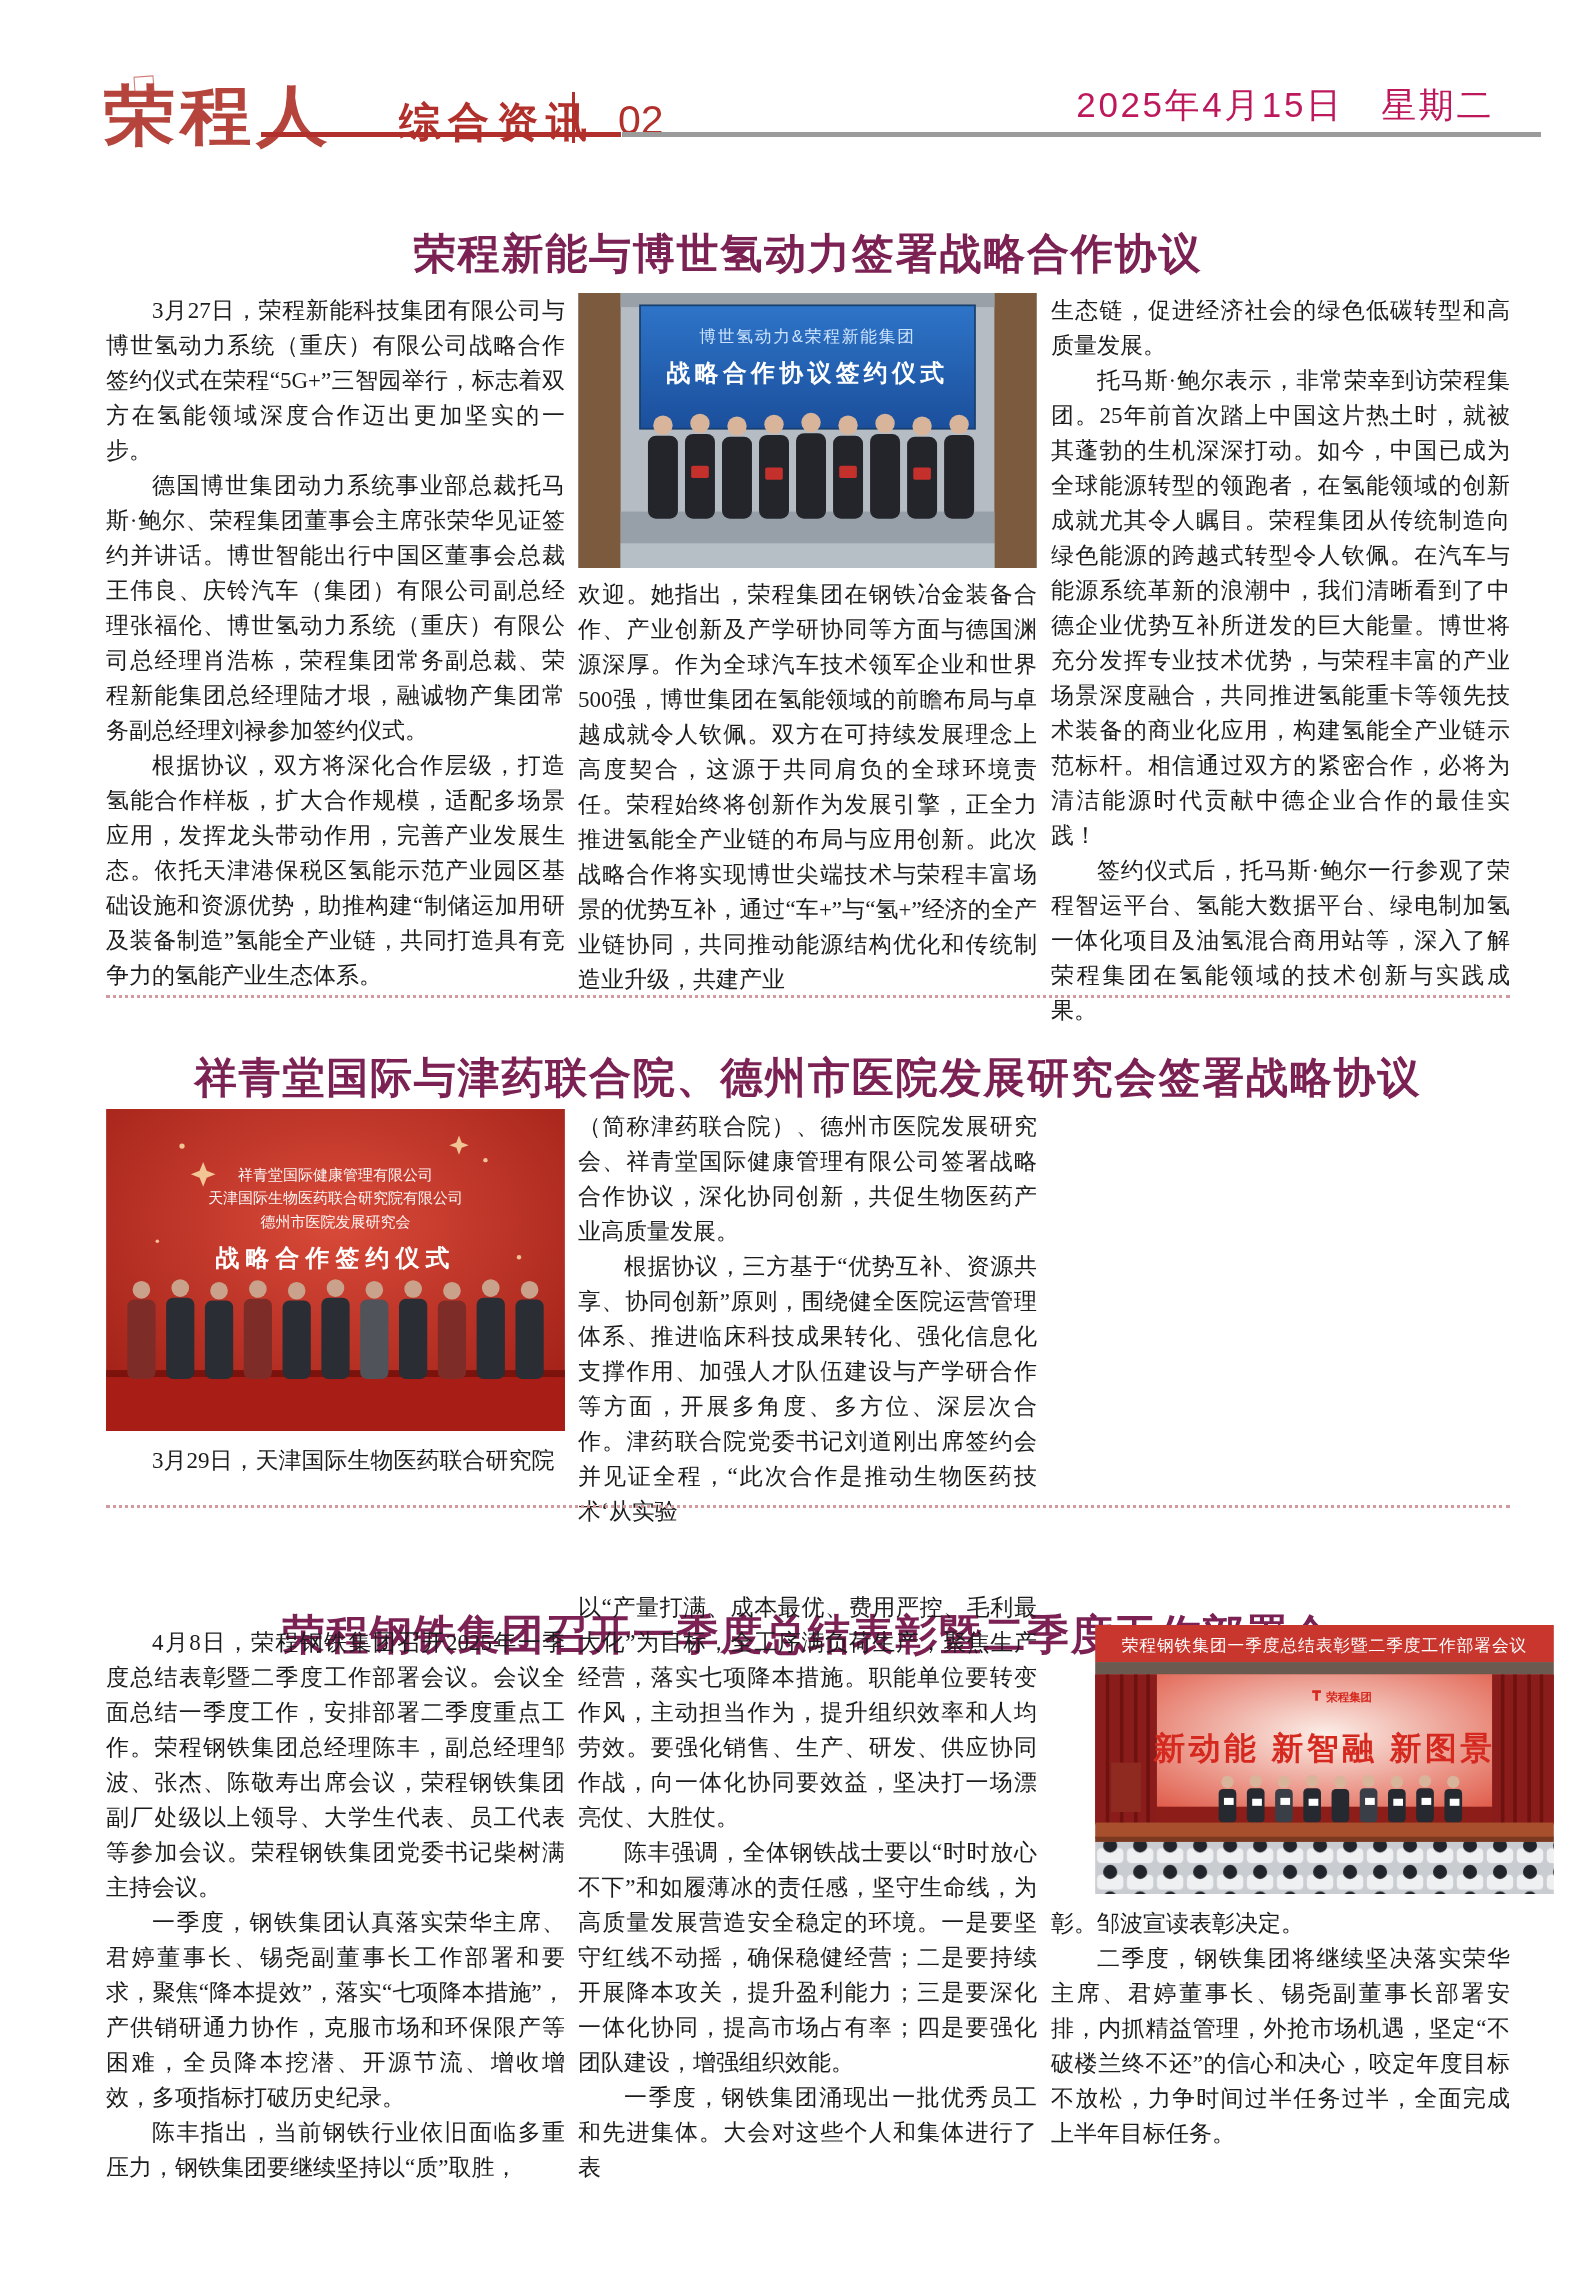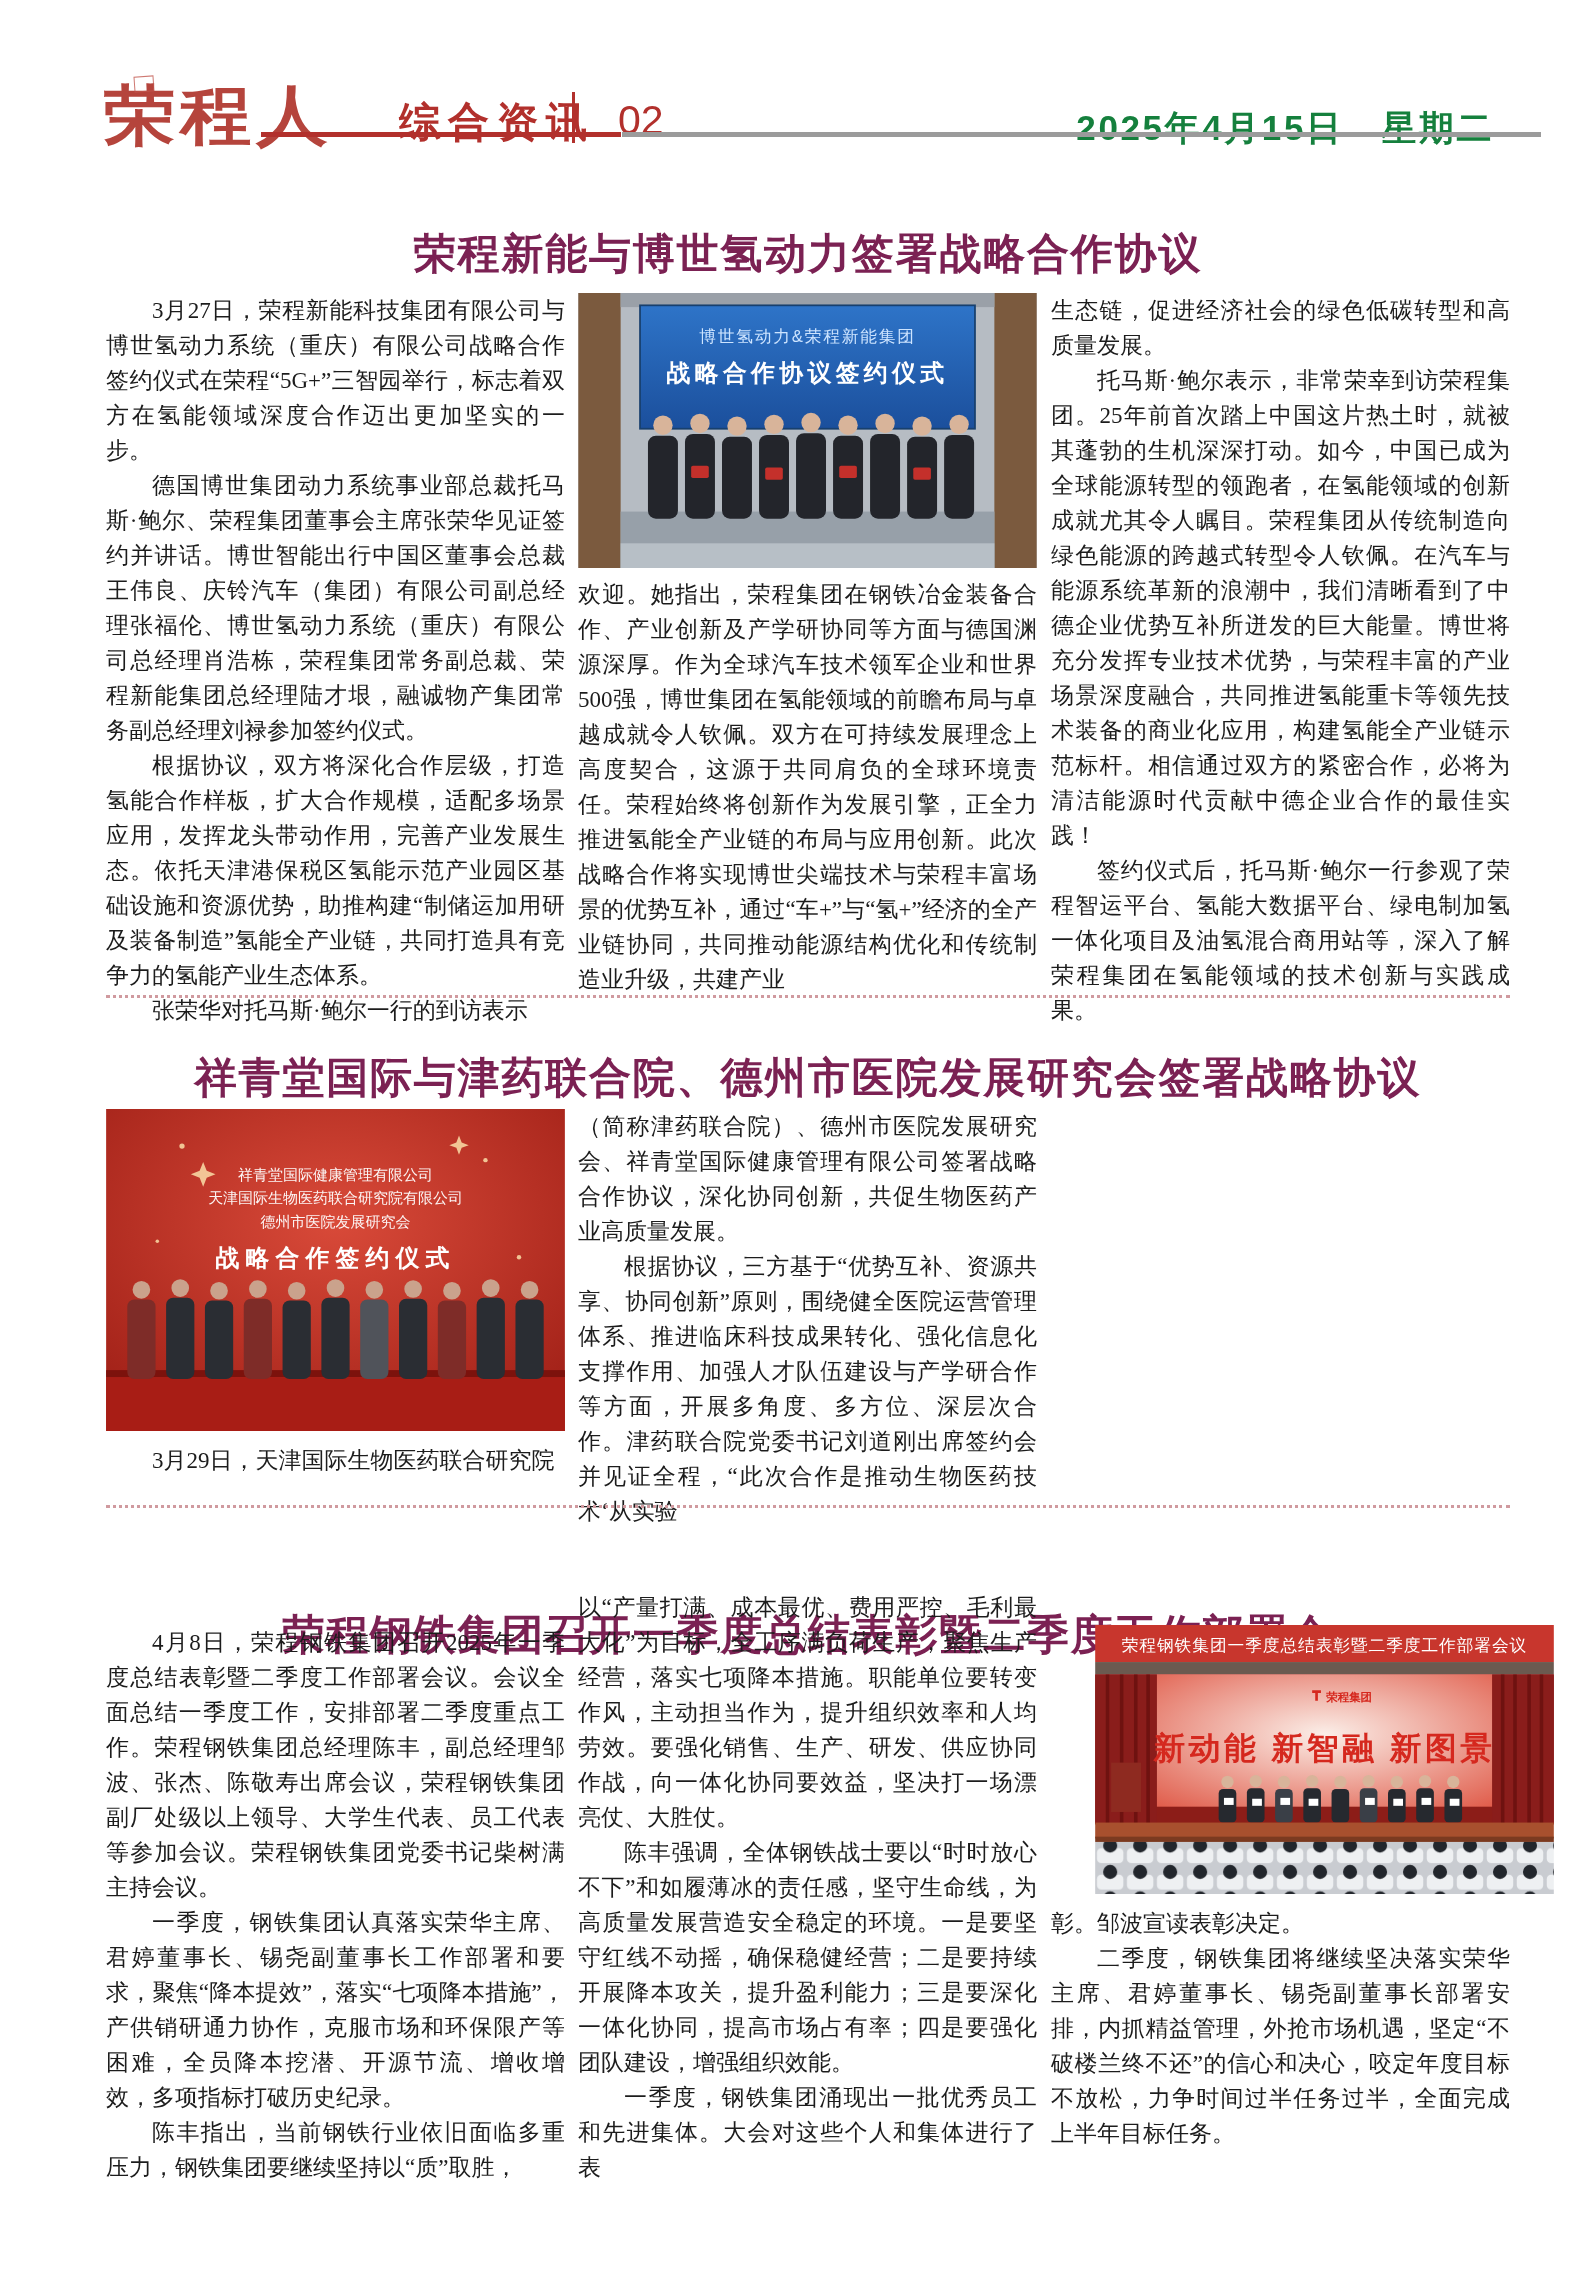--- a/index.html
+++ b/index.html
@@ -10,22 +10,22 @@
   .masthead{position:absolute;left:104px;top:81px;font-size:71px;line-height:1;
     color:#b5443c;font-weight:bold;letter-spacing:5.3px;
     font-family:"Liberation Serif","DejaVu Serif",serif;transform:scaleY(.92);}
   .seal{position:absolute;left:134px;top:76px;width:17.7px;height:14px;
     border:1.8px solid #c2564d;opacity:.8;transform:rotate(-4deg);}
   .section-label{position:absolute;left:399px;top:95px;font-size:41px;font-weight:bold;
     color:#b2302c;letter-spacing:8px;font-family:"Liberation Sans","DejaVu Sans",sans-serif;}
   .vbar{position:absolute;left:572px;top:92px;width:2.6px;height:51px;background:#b2302c;}
   .pageno{position:absolute;left:588px;top:97px;font-size:41px;color:#b2302c;
     font-family:"Liberation Sans","DejaVu Sans",sans-serif;margin-left:30px;}
-  .date{position:absolute;right:95px;top:105px;font-size:35px;font-weight:bold;
-    color:#15803d;letter-spacing:2.6px;font-family:"Liberation Sans","DejaVu Sans",sans-serif;}
+  .date{position:absolute;right:95px;top:82px;font-size:35px;font-weight:normal;
+    color:#be185d;letter-spacing:2.6px;font-family:"Liberation Sans","DejaVu Sans",sans-serif;}
   .rule-red{position:absolute;left:261px;top:132px;width:360px;height:5.3px;background:#b2302c;}
   .rule-gray{position:absolute;left:622px;top:132px;width:919px;height:5.3px;background:#9b9b9b;}
 
   
   .title{position:absolute;left:106px;width:1404px;text-align:center;font-size:42px;
     font-weight:bold;color:#7b2153;letter-spacing:1.8px;line-height:1.25;
     font-family:"Liberation Sans","DejaVu Sans",sans-serif;}
   .col{position:absolute;width:459px;}
   .col p{margin:0;font-size:23px;line-height:35px;text-align:justify;color:#1c1c1c;
     text-indent:2em;}
@@ -48,21 +48,20 @@
   <div class="date">2025年4月15日　星期二</div>
   <div class="rule-red"></div>
   <div class="rule-gray"></div>
 
   <h1 class="title" style="top:200px;">荣程新能与博世氢动力签署战略合作协议</h1>
 
   <div class="col" style="left:106px;top:293px;">
     <p>3月27日，荣程新能科技集团有限公司与博世氢动力系统（重庆）有限公司战略合作签约仪式在荣程“5G+”三智园举行，标志着双方在氢能领域深度合作迈出更加坚实的一步。</p>
     <p>德国博世集团动力系统事业部总裁托马斯·鲍尔、荣程集团董事会主席张荣华见证签约并讲话。博世智能出行中国区董事会总裁王伟良、庆铃汽车（集团）有限公司副总经理张福伦、博世氢动力系统（重庆）有限公司总经理肖浩栋，荣程集团常务副总裁、荣程新能集团总经理陆才垠，融诚物产集团常务副总经理刘禄参加签约仪式。</p>
     <p>根据协议，双方将深化合作层级，打造氢能合作样板，扩大合作规模，适配多场景应用，发挥龙头带动作用，完善产业发展生态。依托天津港保税区氢能示范产业园区基础设施和资源优势，助推构建“制储运加用研及装备制造”氢能全产业链，共同打造具有竞争力的氢能产业生态体系。</p>
-    <p>张荣华对托马斯·鲍尔一行的到访表示</p>
   </div>
 
   <div class="col" style="left:578px;top:293px;">
     <figure style="margin-bottom:8.8px;">
       <svg class="photo" width="459" height="275" viewBox="0 0 520 312">
         <defs>
           <linearGradient id="scr" x1="0" y1="0" x2="0" y2="1">
             <stop offset="0" stop-color="#2e74c8"></stop>
               <stop offset="1" stop-color="#1b4f9c"></stop>
           </linearGradient>

